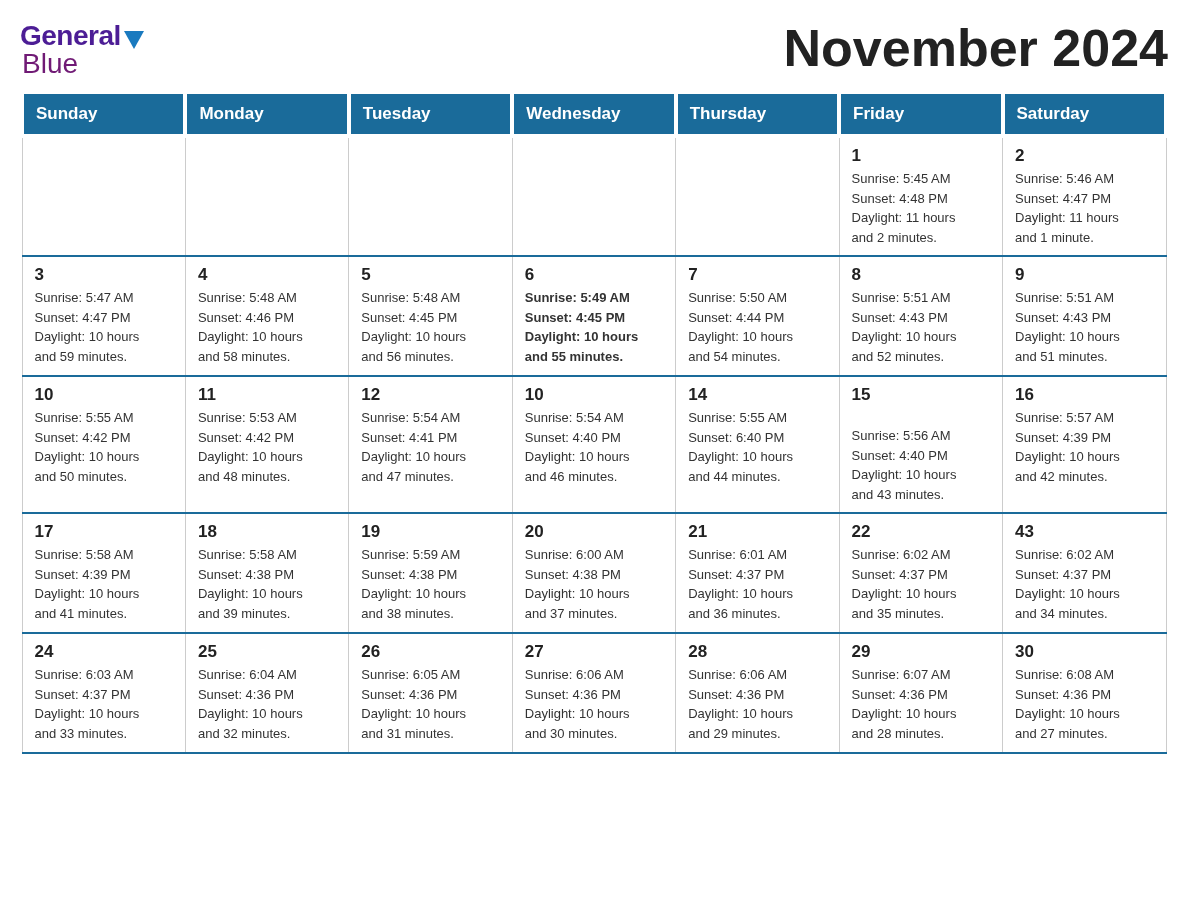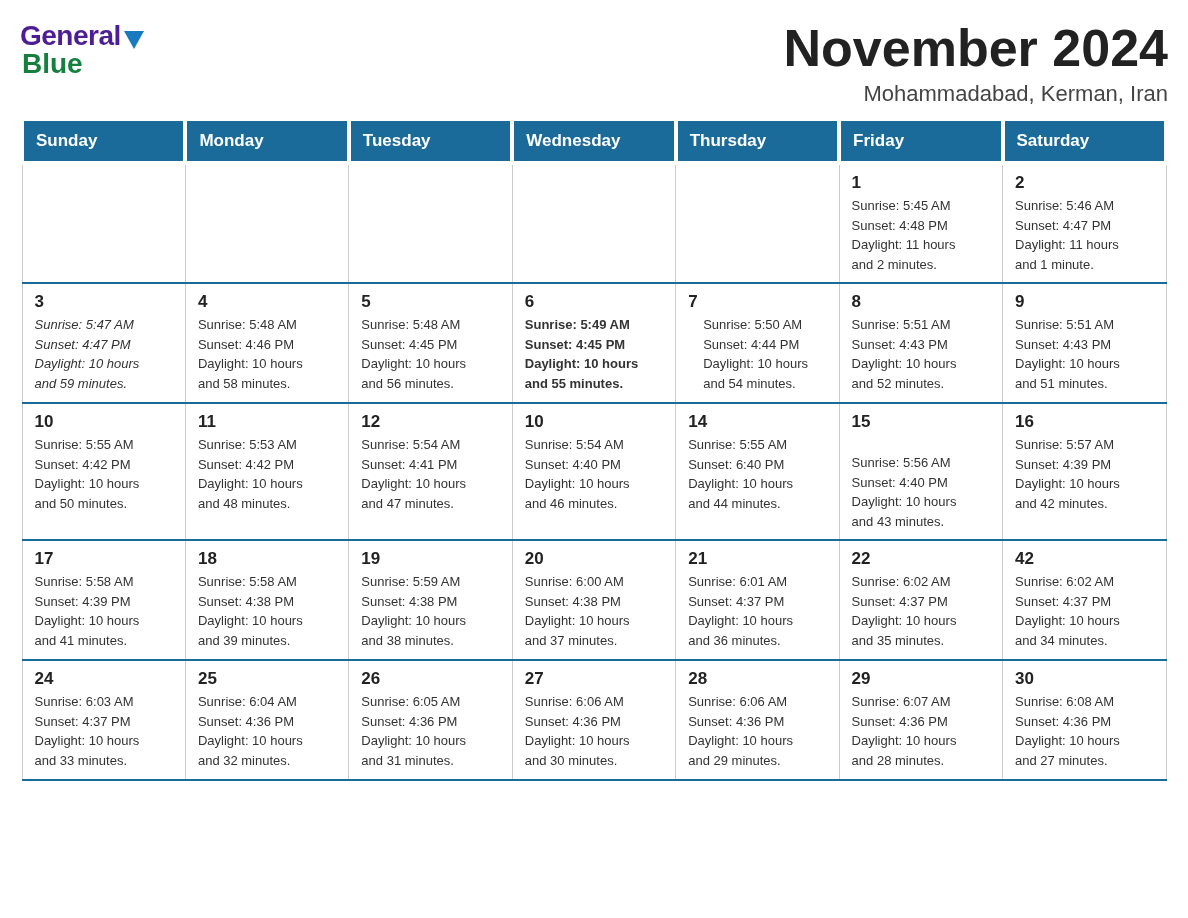--- a/index.html
+++ b/index.html
@@ -35,22 +35,22 @@
       width: 0;
       height: 0;
       border-left: 10px solid transparent;
       border-right: 10px solid transparent;
       border-top: 18px solid #1a7abf;
       margin-left: 3px;
       margin-top: 8px;
     }
     .logo-blue {
       font-size: 28px;
-      font-weight: bold;
-      color: #15803d;
+      font-weight: normal;
+      color: #701a75;
       margin-top: -4px;
       padding-left: 2px;
       text-align: center;
     }
     .title-section {
       text-align: right;
     }
     .month-title {
       font-size: 52px;
       font-weight: bold;
@@ -113,21 +113,20 @@
 <div class="header">
   <div class="logo">
     <div class="logo-top">
       <span class="logo-general">General</span>
       <div class="logo-arrow"></div>
     </div>
     <span class="logo-blue">Blue</span>
   </div>
   <div class="title-section">
     <div class="month-title">November 2024</div>
-    <div class="location">Mohammadabad, Kerman, Iran</div>
   </div>
 </div>
 
 <table class="calendar">
   <thead>
     <tr>
     <th>Sunday</th>
         <th>Monday</th>
         <th>Tuesday</th>
         <th>Wednesday</th>
@@ -154,21 +153,21 @@
           <div class="day-number">2</div>
           <div class="day-info" style="white-space: pre-line;">Sunrise: 5:46 AM
 Sunset: 4:47 PM
 Daylight: 11 hours
 and 1 minute.</div>
         </td>
       </tr>
       <tr>
         <td>
           <div class="day-number">3</div>
-          <div class="day-info" style="white-space: pre-line; font-style: italic;">Sunrise: 5:47 AM
+          <div class="day-info" style="white-space: pre-line;">Sunrise: 5:47 AM
 Sunset: 4:47 PM
 Daylight: 10 hours
 and 59 minutes.</div>
         </td>
         <td>
           <div class="day-number">4</div>
           <div class="day-info" style="white-space: pre-line;">Sunrise: 5:48 AM
 Sunset: 4:46 PM
 Daylight: 10 hours
 and 58 minutes.</div>
@@ -182,21 +181,21 @@
         </td>
         <td>
           <div class="day-number">6</div>
           <div class="day-info" style="white-space: pre-line; font-weight: bold;">Sunrise: 5:49 AM
 Sunset: 4:45 PM
 Daylight: 10 hours
 and 55 minutes.</div>
         </td>
         <td>
           <div class="day-number">7</div>
-          <div class="day-info" style="white-space: pre-line; margin-left: 15px;">Sunrise: 5:50 AM
+          <div class="day-info" style="white-space: pre-line;">Sunrise: 5:50 AM
 Sunset: 4:44 PM
 Daylight: 10 hours
 and 54 minutes.</div>
         </td>
         <td>
           <div class="day-number">8</div>
           <div class="day-info" style="white-space: pre-line;">Sunrise: 5:51 AM
 Sunset: 4:43 PM
 Daylight: 10 hours
 and 52 minutes.</div>
@@ -297,21 +296,21 @@
 and 36 minutes.</div>
         </td>
         <td>
           <div class="day-number">22</div>
           <div class="day-info" style="white-space: pre-line;">Sunrise: 6:02 AM
 Sunset: 4:37 PM
 Daylight: 10 hours
 and 35 minutes.</div>
         </td>
         <td>
-          <div class="day-number">42</div>
+          <div class="day-number">43</div>
           <div class="day-info" style="white-space: pre-line;">Sunrise: 6:02 AM
 Sunset: 4:37 PM
 Daylight: 10 hours
 and 34 minutes.</div>
         </td>
       </tr>
       <tr>
         <td>
           <div class="day-number">24</div>
           <div class="day-info" style="white-space: pre-line;">Sunrise: 6:03 AM

